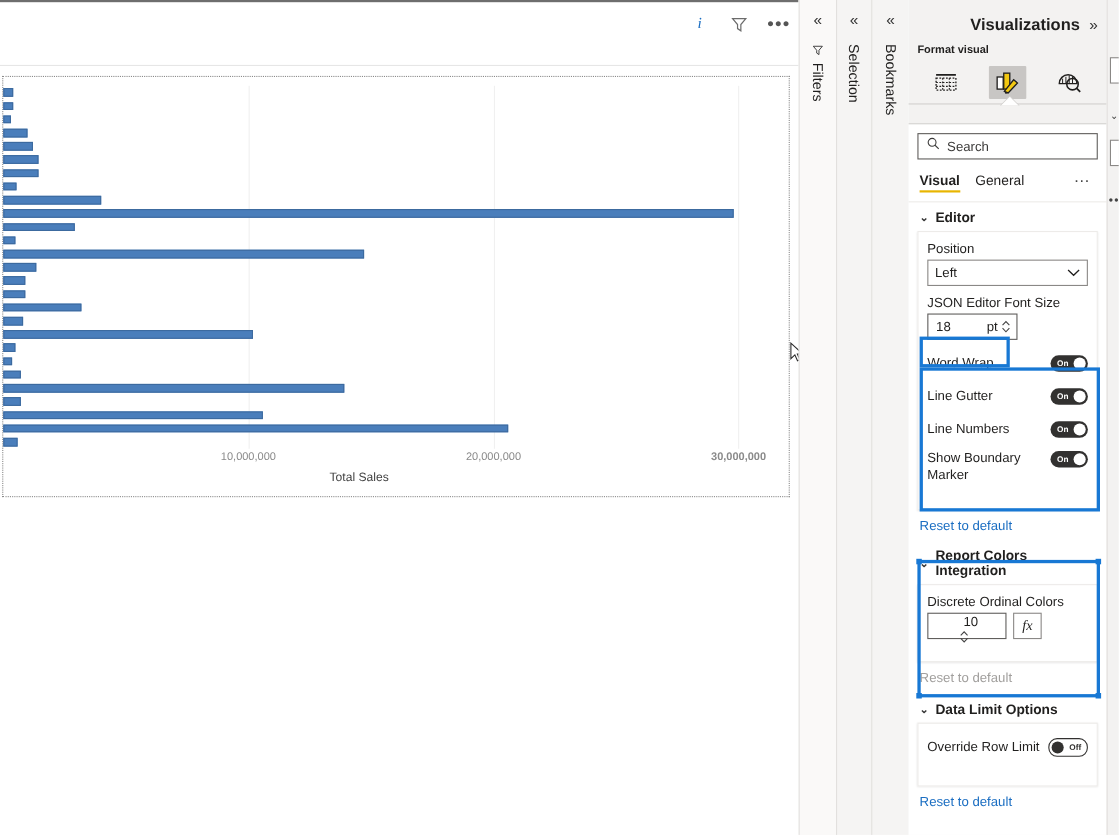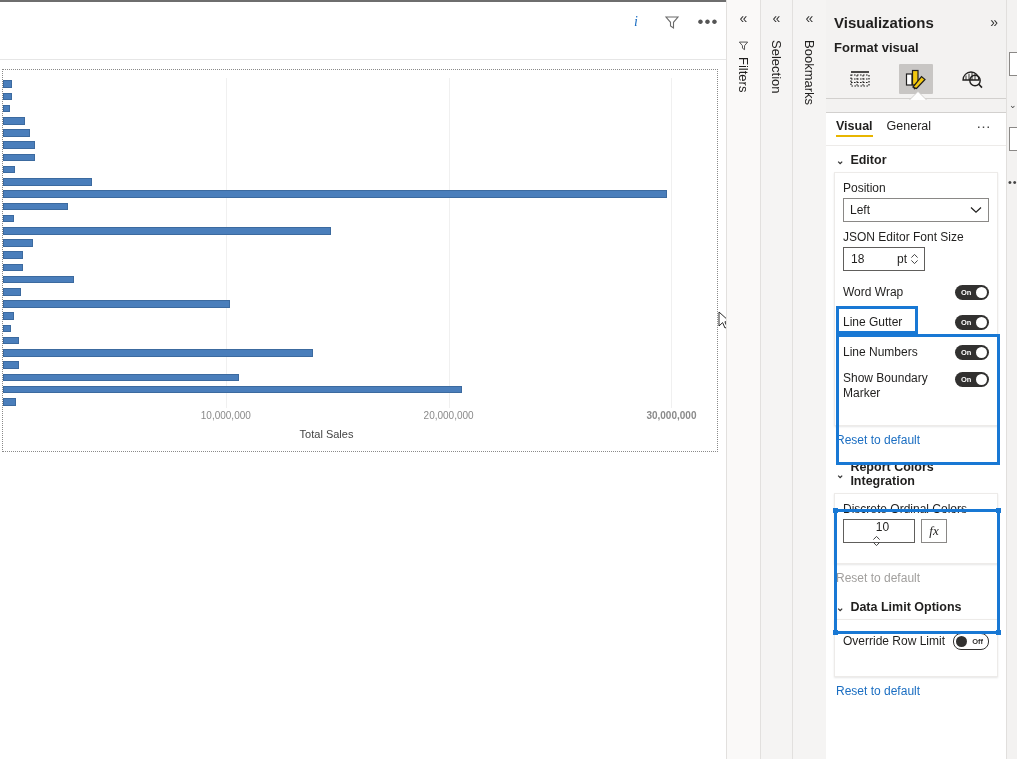--- a/index.html
+++ b/index.html
@@ -117,26 +117,26 @@
 
   
   #viz-pane {
     position: absolute; left: 826px; top: 0;
     width: 180px; height: 759px;
     background: #f3f2f1;
     box-sizing: border-box;
   }
   #viz-title-row {
     position: relative; height: 32px; padding: 6px 8px 0 8px;
-    display: flex; align-items: center; justify-content: space-between;
+    display: flex; align-items: center; justify-content: space-between; margin-left: 48px;
   }
   #viz-title { font-size: 15px; font-weight: bold; color: #201f1e; }
   #viz-expand { font-size: 14px; color: #333; cursor: pointer; }
   #format-visual-label {
-    padding: 2px 8px 4px 8px; font-size: 13px; color: #201f1e; font-weight: bold;
+    padding: 2px 8px 4px 8px; font-size: 10px; color: #201f1e; font-weight: bold;
   }
   #viz-icon-row {
     display: flex; align-items: center; justify-content: space-around;
     height: 40px; padding: 0 6px;
     position: relative;
   }
   .viz-icon {
     width: 34px; height: 30px;
     display: flex; align-items: center; justify-content: center;
     cursor: pointer; border-radius: 1px;
@@ -453,20 +453,31 @@
           <line x1="18.8" y1="16.3" x2="22" y2="19.6" stroke="#201f1e" stroke-width="1.6"></line>
         </svg>
       </div>
       <div id="icon-row-sep"></div>
       <div id="caret-up-outline"></div>
       <div id="caret-up"></div>
     </div>
 
     <div id="format-body">
 
+      <div id="search-wrap">
+        <div id="search-box">
+          <span>
+            <svg width="13" height="13" viewBox="0 0 16 16" aria-hidden="true">
+              <circle cx="6.6" cy="6.6" r="4.4" fill="none" stroke="#3b3a39" stroke-width="1.2"></circle>
+              <line x1="9.9" y1="9.9" x2="14" y2="14" stroke="#3b3a39" stroke-width="1.2"></line>
+            </svg>
+          </span>
+          <span class="ph">Search</span>
+        </div>
+      </div>
 
       <div id="tabs-row">
         <div class="tab active">Visual</div>
         <div class="tab">General</div>
         <div id="tabs-more">…</div>
       </div>
       <div id="tabs-sep"></div>
 
       <div class="section">
         <div class="sec-head">

